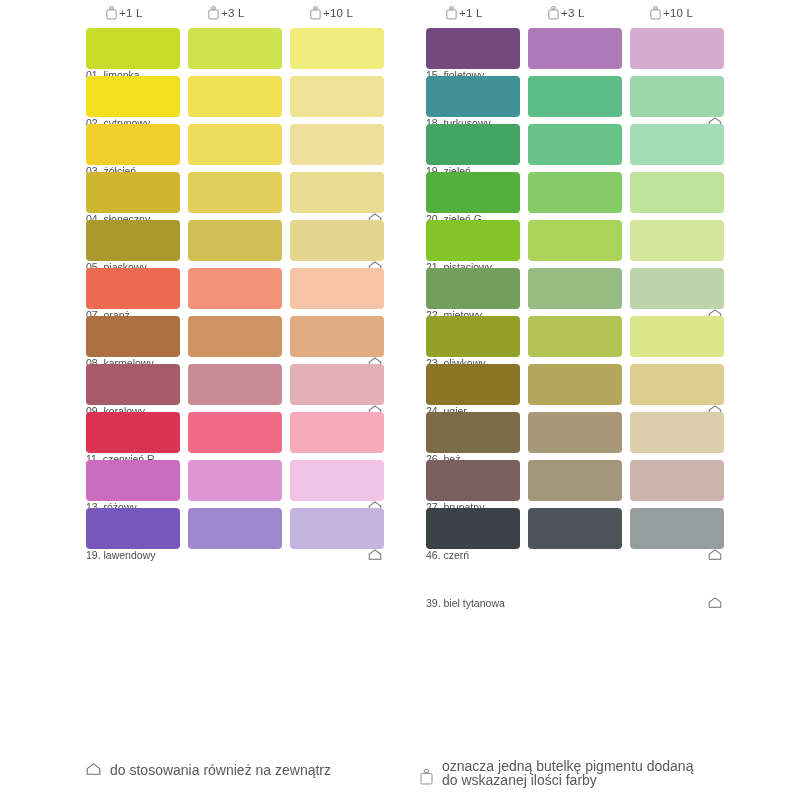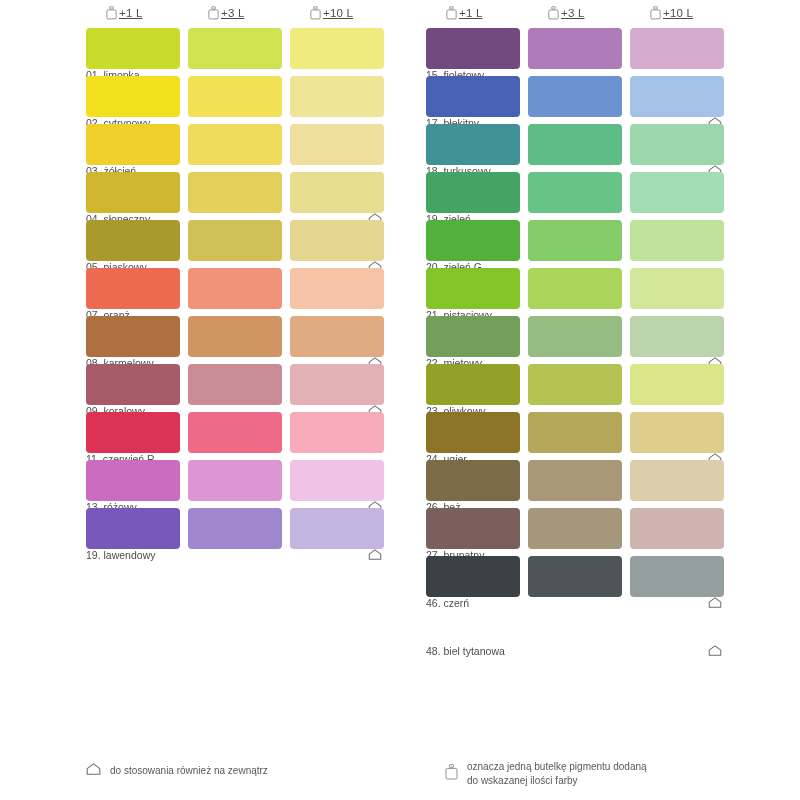--- a/index.html
+++ b/index.html
@@ -37,21 +37,21 @@
   .col-head {
     position: absolute;
     top: 6px;
     display: flex;
     align-items: center;
     gap: 2px;
     font-size: 11.5px;
     color: #4d4d4f;
     white-space: nowrap;
   }
-  .col-head .hlabel { letter-spacing: .2px; text-decoration: underline; }
+  .col-head .hlabel { letter-spacing: .2px; }
 
   
   .bottle-icon {
     display: inline-block;
     width: 11px;
     height: 13px;
     position: relative;
     flex: none;
   }
   .bottle-icon svg { display:block; }
@@ -87,28 +87,28 @@
     top: 41px;
     width: 14px;
     height: 12px;
   }
   .house-mark svg { display:block; }
 
   
   .legend {
     position: absolute;
     display: flex;
-    align-items: center;
+    align-items: flex-end;
     gap: 9px;
-    font-size: 10px;
+    font-size: 14px;
     line-height: 13.5px;
     color: #58585a;
   }
   .legend.left  { left: 86px;  top: 762px; }
-  .legend.right { left: 445px; top: 760px; }
+  .legend.right { left: 420px; top: 760px; }
   .legend .ico { flex: none; padding-top: 1px; }
   .legend .txt { white-space: pre-line; }
 </style>
 </head>
 <body>
 
 <div class="page">
 
   <div class="panel left">
     <div class="col-headers">
@@ -271,31 +271,20 @@
         </div>
       </div>
     <div class="rows">
         <div class="row">
           <div class="swatch c0" style="background: rgb(116, 73, 127);"></div>
           <div class="swatch c1" style="background: rgb(174, 123, 184);"></div>
           <div class="swatch c2" style="background: rgb(213, 172, 208);"></div>
           <div class="row-label">15. fioletowy</div>
         </div>
         <div class="row">
-          <div class="swatch c0" style="background: rgb(71, 97, 180);"></div>
-          <div class="swatch c1" style="background: rgb(109, 146, 209);"></div>
-          <div class="swatch c2" style="background: rgb(164, 194, 230);"></div>
-          <div class="row-label">17. błękitny</div>
-          <div class="house-mark">
-            <svg width="14" height="11" viewBox="0 0 15 12">
-              <path d="M1.2 11.3 V5.6 L7.5 0.9 L13.8 5.6 V11.3 Z" fill="none" stroke="#6d6e71" stroke-width="1.1" stroke-linejoin="round"></path>
-            </svg>
-          </div>
-        </div>
-        <div class="row">
           <div class="swatch c0" style="background: rgb(65, 146, 150);"></div>
           <div class="swatch c1" style="background: rgb(94, 189, 134);"></div>
           <div class="swatch c2" style="background: rgb(155, 215, 171);"></div>
           <div class="row-label">18. turkusowy</div>
           <div class="house-mark">
             <svg width="14" height="11" viewBox="0 0 15 12">
               <path d="M1.2 11.3 V5.6 L7.5 0.9 L13.8 5.6 V11.3 Z" fill="none" stroke="#6d6e71" stroke-width="1.1" stroke-linejoin="round"></path>
             </svg>
           </div>
         </div>
@@ -362,21 +351,21 @@
           <div class="swatch c1" style="background: rgb(77, 85, 88);"></div>
           <div class="swatch c2" style="background: rgb(148, 158, 158);"></div>
           <div class="row-label">46. czerń</div>
           <div class="house-mark">
             <svg width="14" height="11" viewBox="0 0 15 12">
               <path d="M1.2 11.3 V5.6 L7.5 0.9 L13.8 5.6 V11.3 Z" fill="none" stroke="#6d6e71" stroke-width="1.1" stroke-linejoin="round"></path>
             </svg>
           </div>
         </div>
         <div class="row empty">
-          <div class="row-label">48. biel tytanowa</div>
+          <div class="row-label">39. biel tytanowa</div>
           <div class="house-mark">
             <svg width="14" height="11" viewBox="0 0 15 12">
               <path d="M1.2 11.3 V5.6 L7.5 0.9 L13.8 5.6 V11.3 Z" fill="none" stroke="#6d6e71" stroke-width="1.1" stroke-linejoin="round"></path>
             </svg>
           </div>
         </div>
       </div>
   </div>
 
   <div class="legend left">

